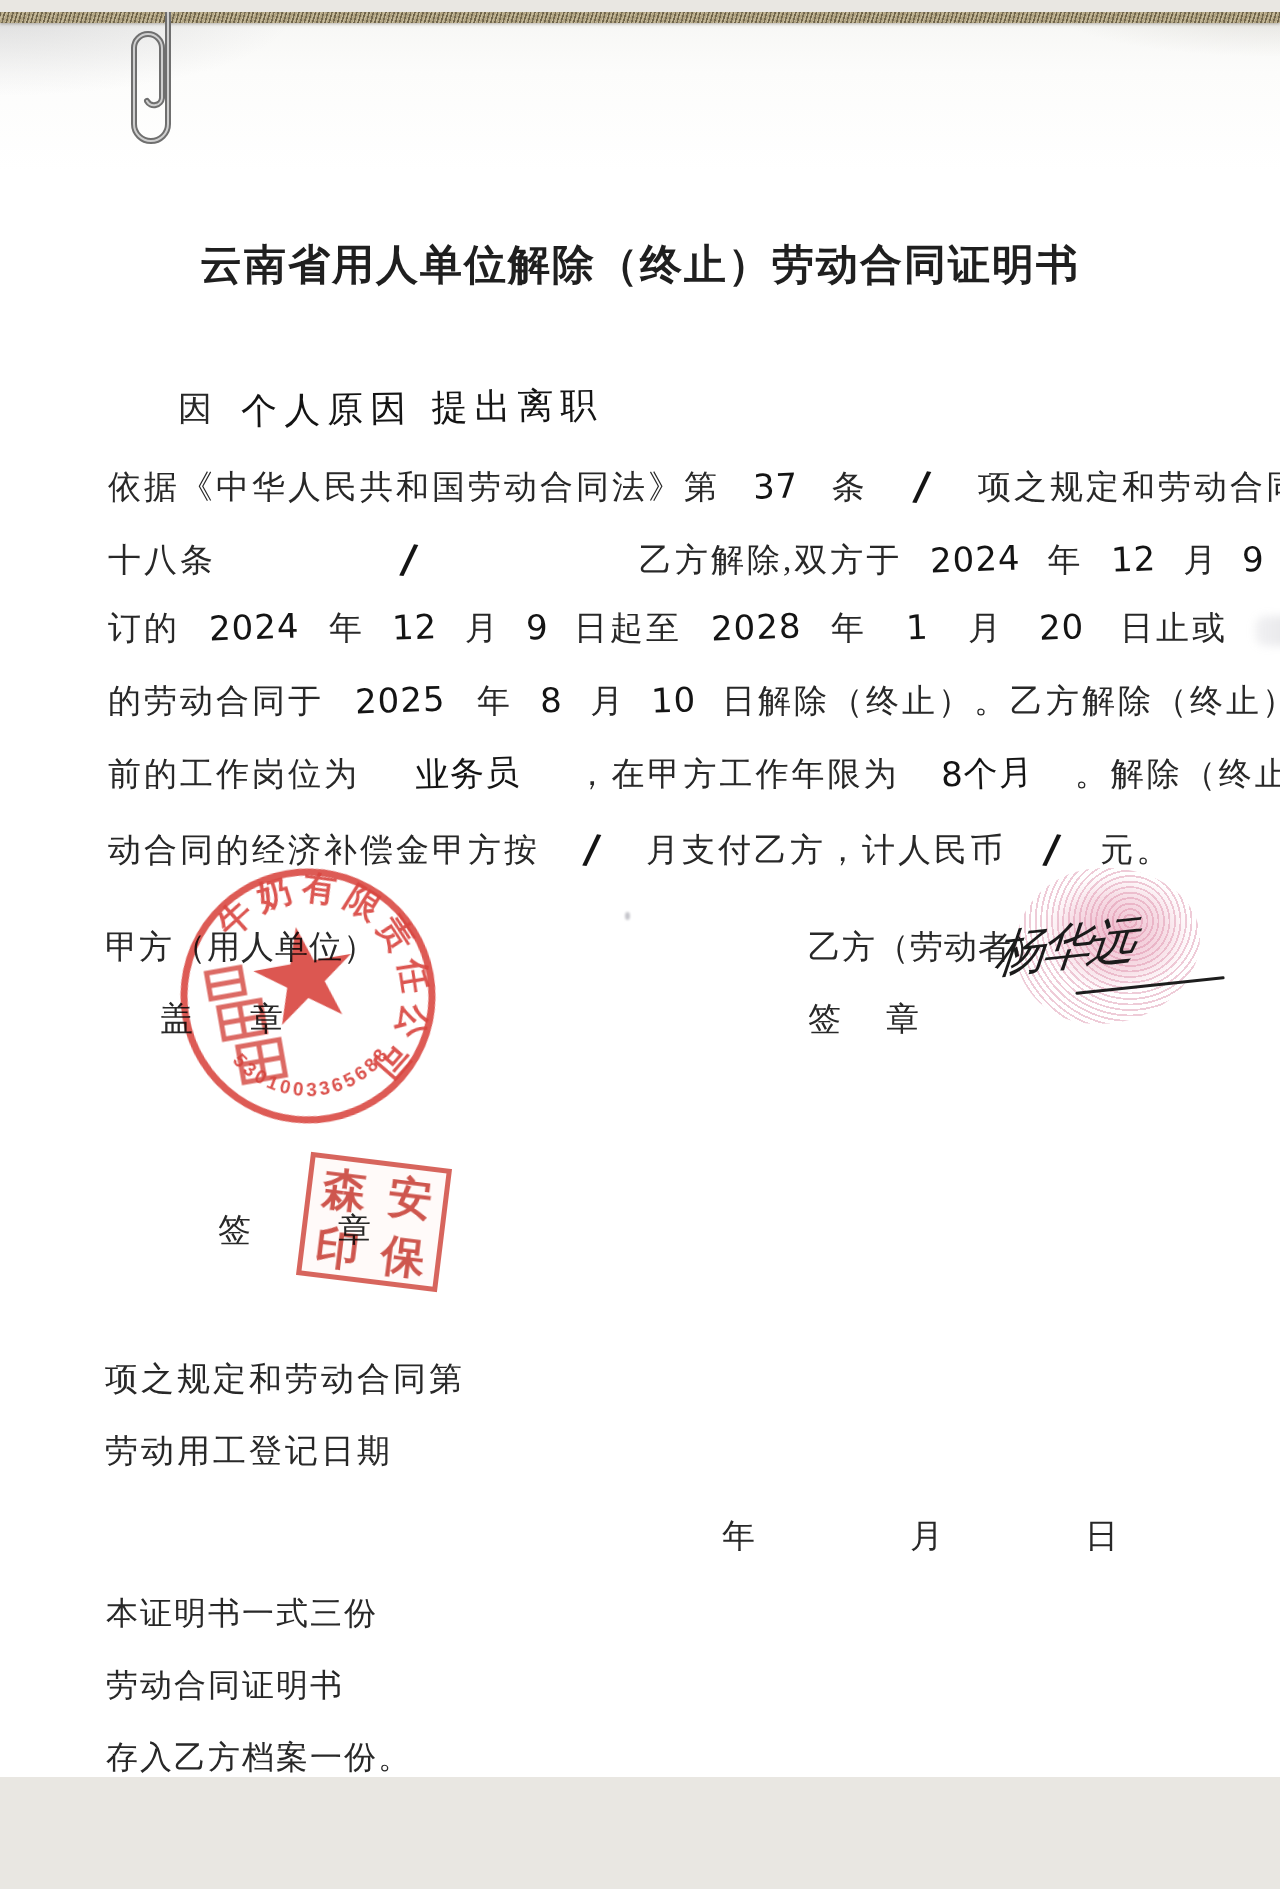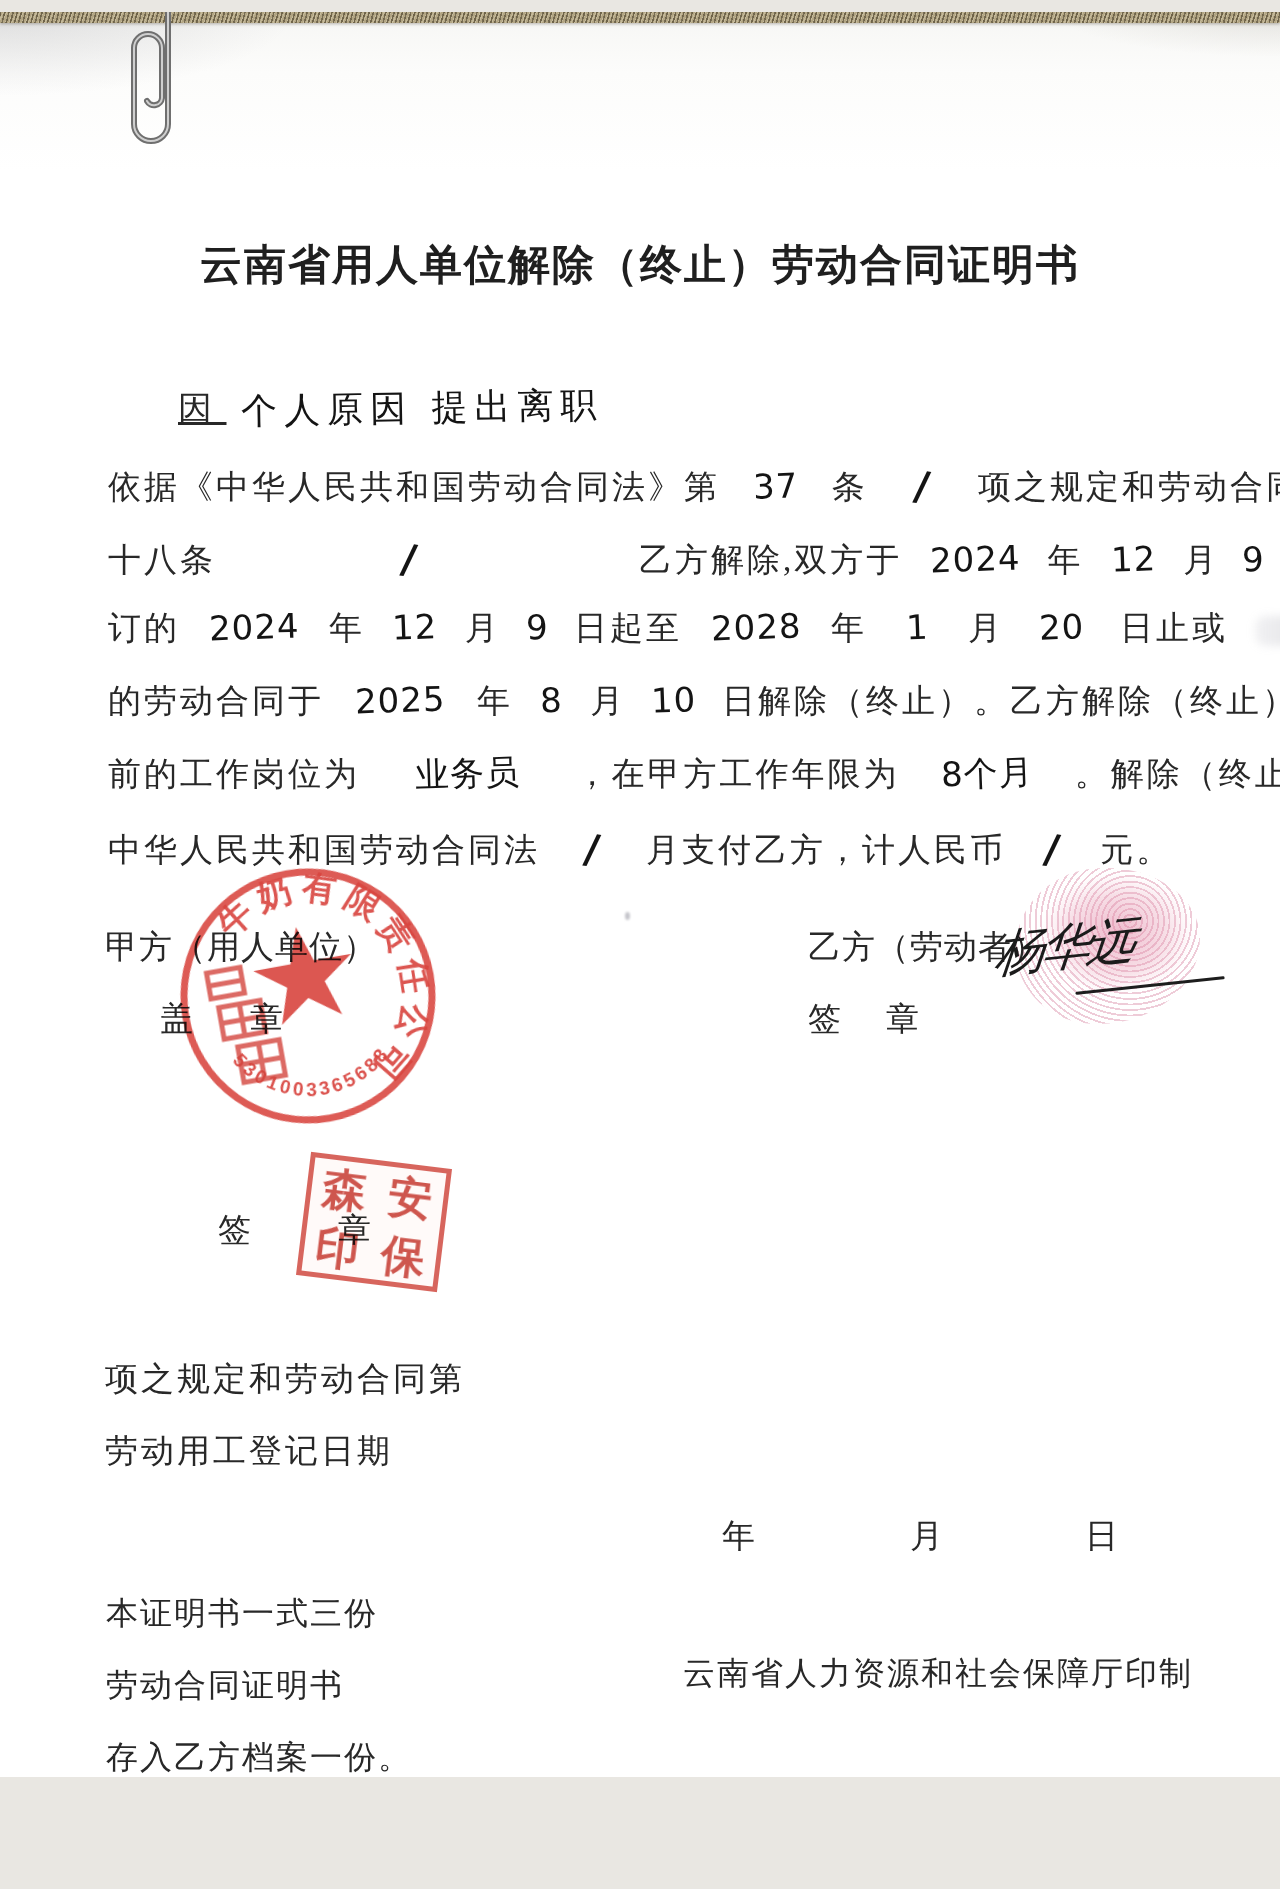--- a/index.html
+++ b/index.html
@@ -17,21 +17,21 @@
     box-shadow:0 1px 3px rgba(60,55,40,.35);}
   .paperclip{position:absolute;left:122px;top:-2px;}
   .title{position:absolute;left:0;top:225px;width:1280px;margin:0;text-align:center;
     font-size:42px;font-weight:bold;letter-spacing:2px;color:#1f1f1f;}
   .printed{color:#282828;}
   .line{position:absolute;left:108px;width:1100px;font-size:33px;letter-spacing:3px;
     color:#282828;white-space:nowrap;}
   .hand{font-family:"DejaVu Sans","Liberation Sans",sans-serif;display:inline-block;
     color:#141414;font-size:34px;letter-spacing:1px;transform:rotate(-2deg);}
   .slash{font-size:40px;font-weight:bold;transform:rotate(8deg) translateY(2px);}
-  .reason{top:372px;left:178px;font-size:34px;text-decoration:underline;}
+  .reason{top:372px;left:178px;font-size:34px;}
   .reason .hand{font-size:36px;letter-spacing:7px;margin-left:14px;transform:rotate(-1deg);}
   .smudge{display:inline-block;vertical-align:middle;width:150px;height:30px;margin-left:16px;
     border-radius:10px;filter:blur(4px);
     background:linear-gradient(90deg, rgba(160,160,172,.14), rgba(145,145,158,.30) 45%, rgba(170,170,182,.10));}
   .label{position:absolute;font-size:33px;letter-spacing:1px;color:#282828;white-space:nowrap;text-align:right;}
   .seal-wrap{position:absolute;left:176px;top:852px;width:264px;height:264px;
     transform:rotate(-10deg);mix-blend-mode:multiply;opacity:.93;filter:blur(.3px);}
   .fingerprint{position:absolute;left:1016px;top:856px;width:184px;height:156px;
     border-radius:48% 52% 56% 44% / 52% 46% 56% 48%;filter:blur(.6px);mix-blend-mode:multiply;
     background:
@@ -120,21 +120,21 @@
 
   <div class="line" style="top:739px">
     <span class="printed">前的工作岗位为</span>
     <span class="hand" style="margin:0 44px">业务员</span>
     <span class="printed">，在甲方工作年限为</span>
     <span class="hand" style="margin:0 30px">8个月</span>
     <span class="printed">。解除（终止）劳</span>
   </div>
 
   <div class="line" style="top:812px">
-    <span class="printed">中华人民共和国劳动合同法</span>
+    <span class="printed">动合同的经济补偿金甲方按</span>
     <span class="hand slash" style="margin:0 34px">/</span>
     <span class="printed">月支付乙方，计人民币</span>
     <span class="hand slash" style="margin:0 28px">/</span>
     <span class="printed">元。</span>
   </div>
 
   <div class="label" style="left:105px;top:913px">甲方（用人单位）</div>
   <div class="label" style="left:160px;top:985px">盖</div>
   <div class="label" style="left:250px;top:985px">章</div>
 
@@ -185,15 +185,14 @@
   <div class="label" style="left:105px;top:1345px;letter-spacing:3px">项之规定和劳动合同第</div>
   <div class="label" style="left:105px;top:1417px;letter-spacing:3px">劳动用工登记日期</div>
 
   <div class="label" style="left:722px;top:1502px">年</div>
   <div class="label" style="left:910px;top:1502px">月</div>
   <div class="label" style="left:1085px;top:1502px">日</div>
 
   <div class="footer-line" style="top:1580px">本证明书一式三份</div>
   <div class="footer-line" style="top:1652px">劳动合同证明书</div>
   <div class="footer-line" style="top:1724px">存入乙方档案一份。</div>
-  <div class="footer-line" style="left:683px;top:1640px;font-size:32px">云南省人力资源和社会保障厅印制</div>
 
 </div>
 
 </body></html>

